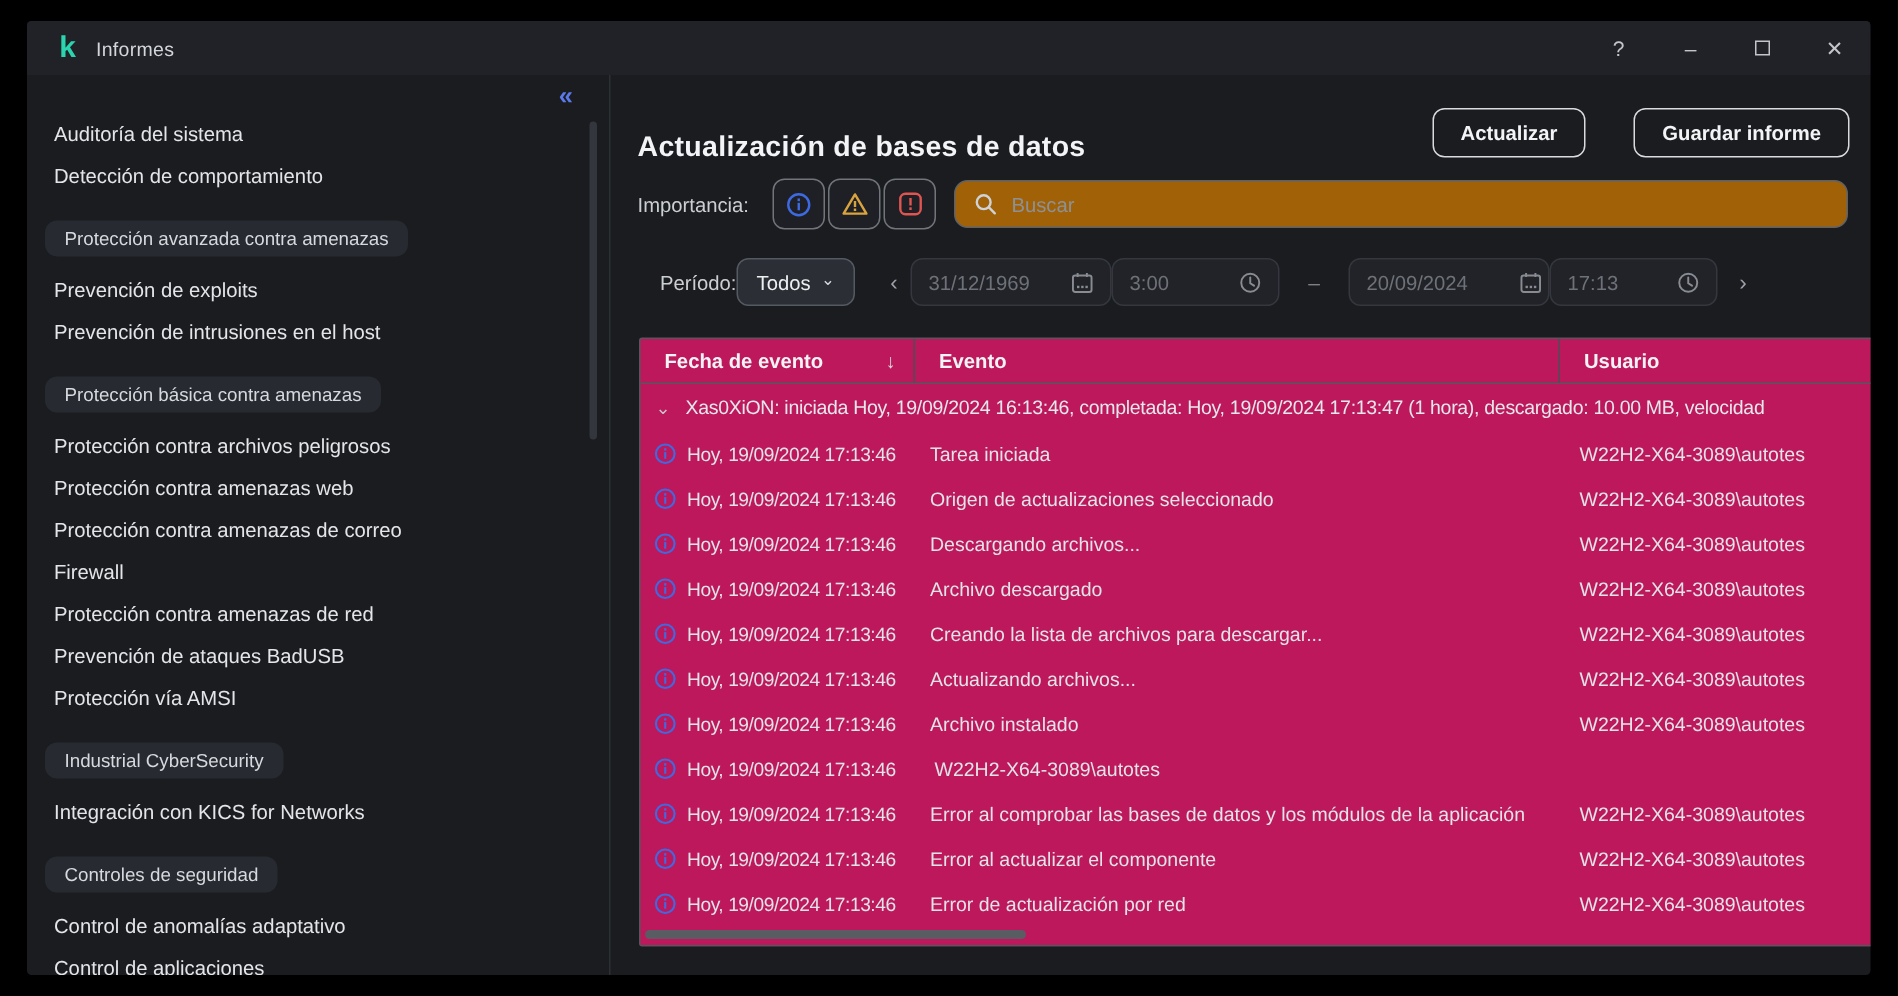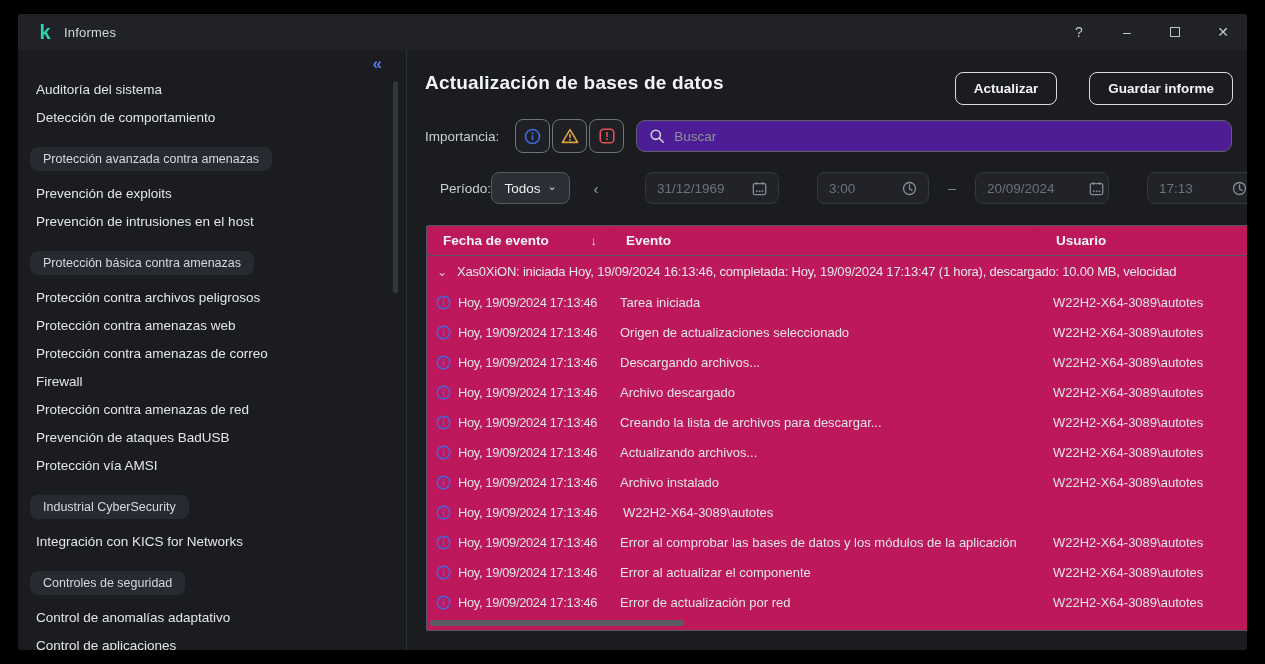--- a/index.html
+++ b/index.html
@@ -23,48 +23,48 @@
   .side-scroll { position:absolute; top:31px; right:8px; width:5px; height:212px; border-radius:3px; background:#33363C; }
   .side-list { padding:25px 30px 0 12px; }
   .side-row { display:flex; align-items:center; }
   .side-row.link { height:28px; }
   .side-row.link .side-label { font-size:13.5px; color:#E3E5E8; padding-left:6px; }
   .side-row.section { margin-top:16px; margin-bottom:8px; }
   .side-row.section .side-label { background:#272B31; border-radius:8px; padding:5px 13px;
     font-size:12.5px; color:#D6D9DD; }
   
   .main { position:relative; flex:1; height:100%; }
-  .page-title { position:absolute; left:18px; top:22px; font-size:19px; font-weight:700; color:#F3F4F6;
+  .page-title { position:absolute; left:18px; top:38px; font-size:19px; font-weight:700; color:#F3F4F6;
     letter-spacing:.2px; }
   .actions { position:absolute; right:14px; top:22px; display:flex; gap:32px; }
   .action-btn { height:33px; padding:0 18px; border:1px solid #D9DBDE; border-radius:8px;
     background:transparent; color:#F3F4F6; font-size:13.5px; font-weight:700;
     font-family:"Liberation Sans", sans-serif; }
   
   .row-importance { position:absolute; left:18px; top:69px; width:807px; height:34px;
     display:flex; align-items:center; }
   .lbl { font-size:13.5px; color:#CBCED2; }
   .imp-group { display:flex; gap:2px; margin-left:16px; }
   .imp-btn { width:35px; height:34px; border:1px solid #71757B; border-radius:8px; background:#1E2025;
     display:flex; align-items:center; justify-content:center; }
-  .searchbox { flex:1; margin-left:12px; height:32px; background:#4c1d95; border:1px solid #5E6268;
+  .searchbox { flex:1; margin-left:12px; height:32px; background:#a16207; border:1px solid #5E6268;
     border-radius:9px; display:flex; align-items:center; padding:0 12px; }
   .searchbox input { flex:1; margin-left:9px; background:transparent; border:none; outline:none;
     color:#E6E8EA; font-size:13.5px; font-family:"Liberation Sans", sans-serif; }
   .searchbox input::placeholder { color:#8D9197; }
   .row-period { position:absolute; left:18px; top:122px; height:32px; display:flex; align-items:center; }
   .lbl-period { width:66px;text-align:right; }
   .dd-btn { width:79px; height:32px; background:#2B2E34; border:1px solid #555962; border-radius:8px;
     color:#EDEFF1; font-size:13.5px; display:flex; align-items:center; justify-content:center; gap:7px; }
   .dd-chev { font-size:11px; color:#D4D7DA; margin-top:-3px; }
   .nav-chev { width:10px; text-align:center; color:#9EA2A8; font-size:15px; margin:0 6px 0 21px; }
   .nav-chev.next { margin:0 0 0 12px; }
   .field { height:32px; background:#212329; border:1px solid #34373D; border-radius:8px;
     display:flex; align-items:center; justify-content:space-between; padding:0 11px;
-    color:#6E7278; font-size:13.5px;margin-left:38px; }
+    color:#6E7278; font-size:13.5px; }
   .f-date { width:134px; }
   .f-time { width:112px; }
   .f-date2 { margin-left:0;gap:34px; }
   .range-dash { width:22px; text-align:center; color:#7D8187; font-size:14px; }
   .m12 { margin-left:12px; }
   
   .table { position:absolute; left:19px; top:175px; width:968px; height:406px;
     border:1px solid #54575D; border-radius:2px; background:#be185d; overflow:hidden; }
   .thead { display:flex; height:30px; border-bottom:1px solid #54575D; align-items:center; }
   .th { font-size:13.5px; font-weight:700; color:#F2F3F5; padding-left:16px; white-space:nowrap; overflow:hidden; }

